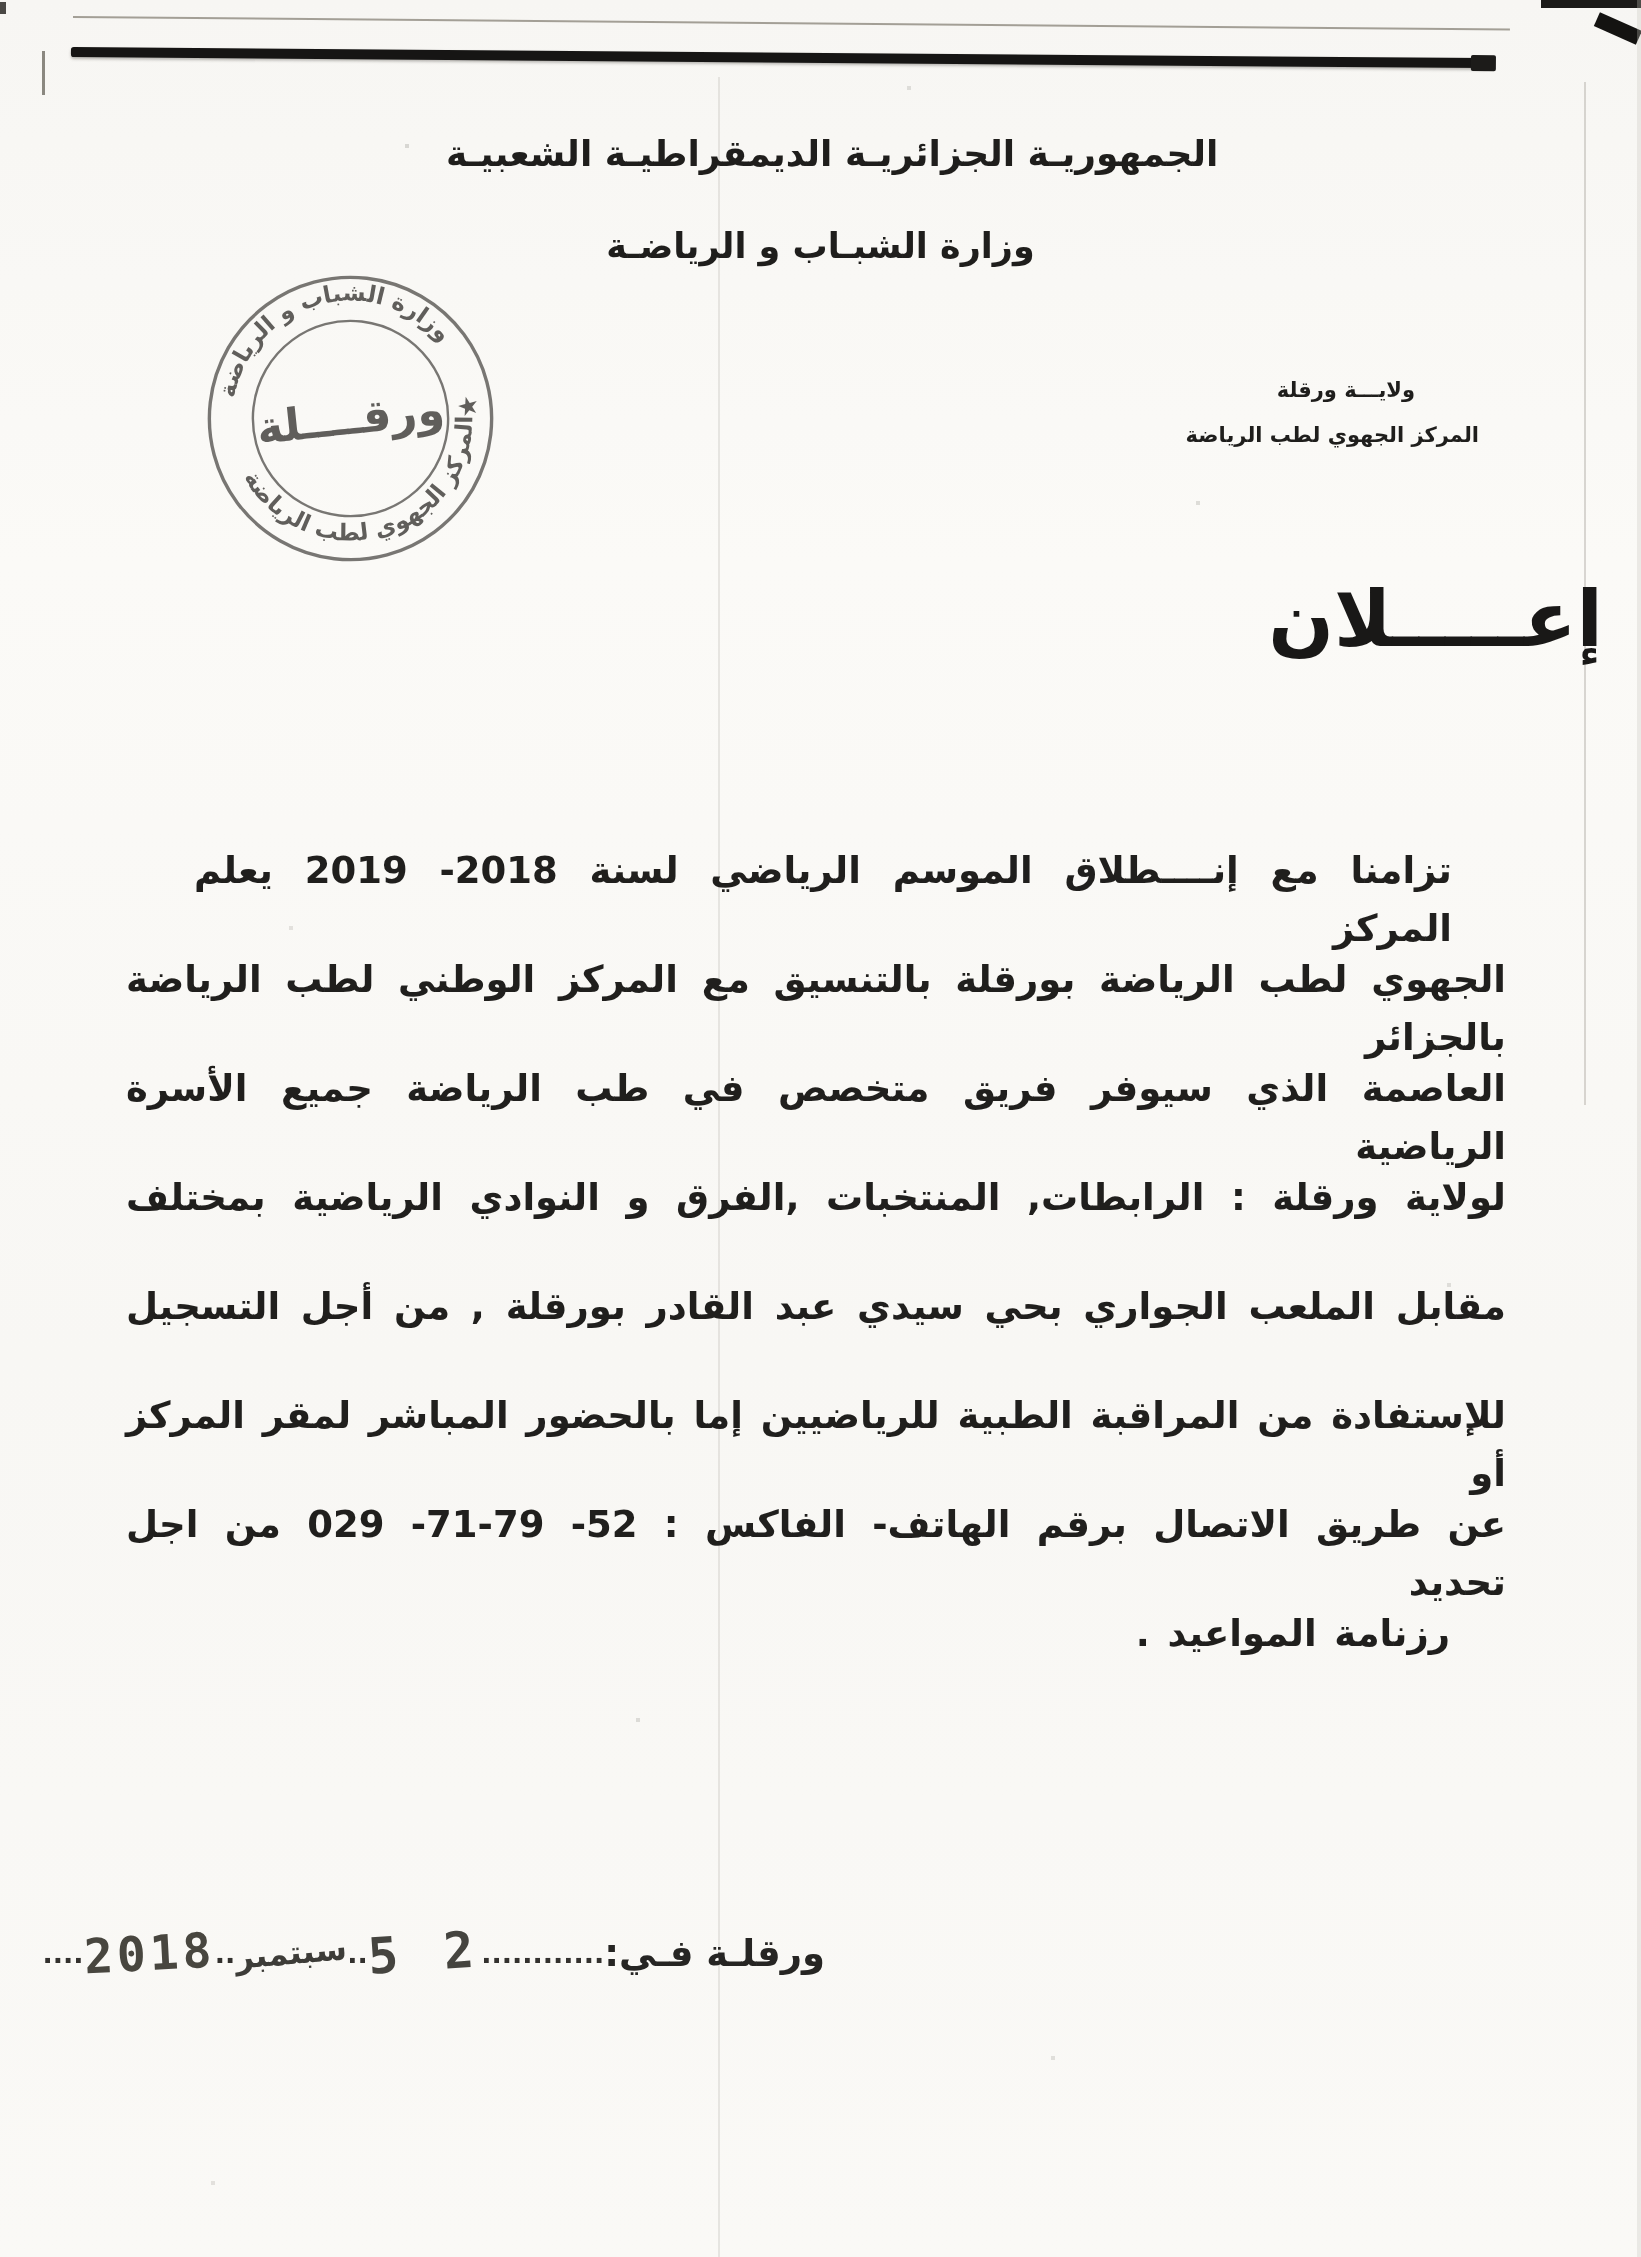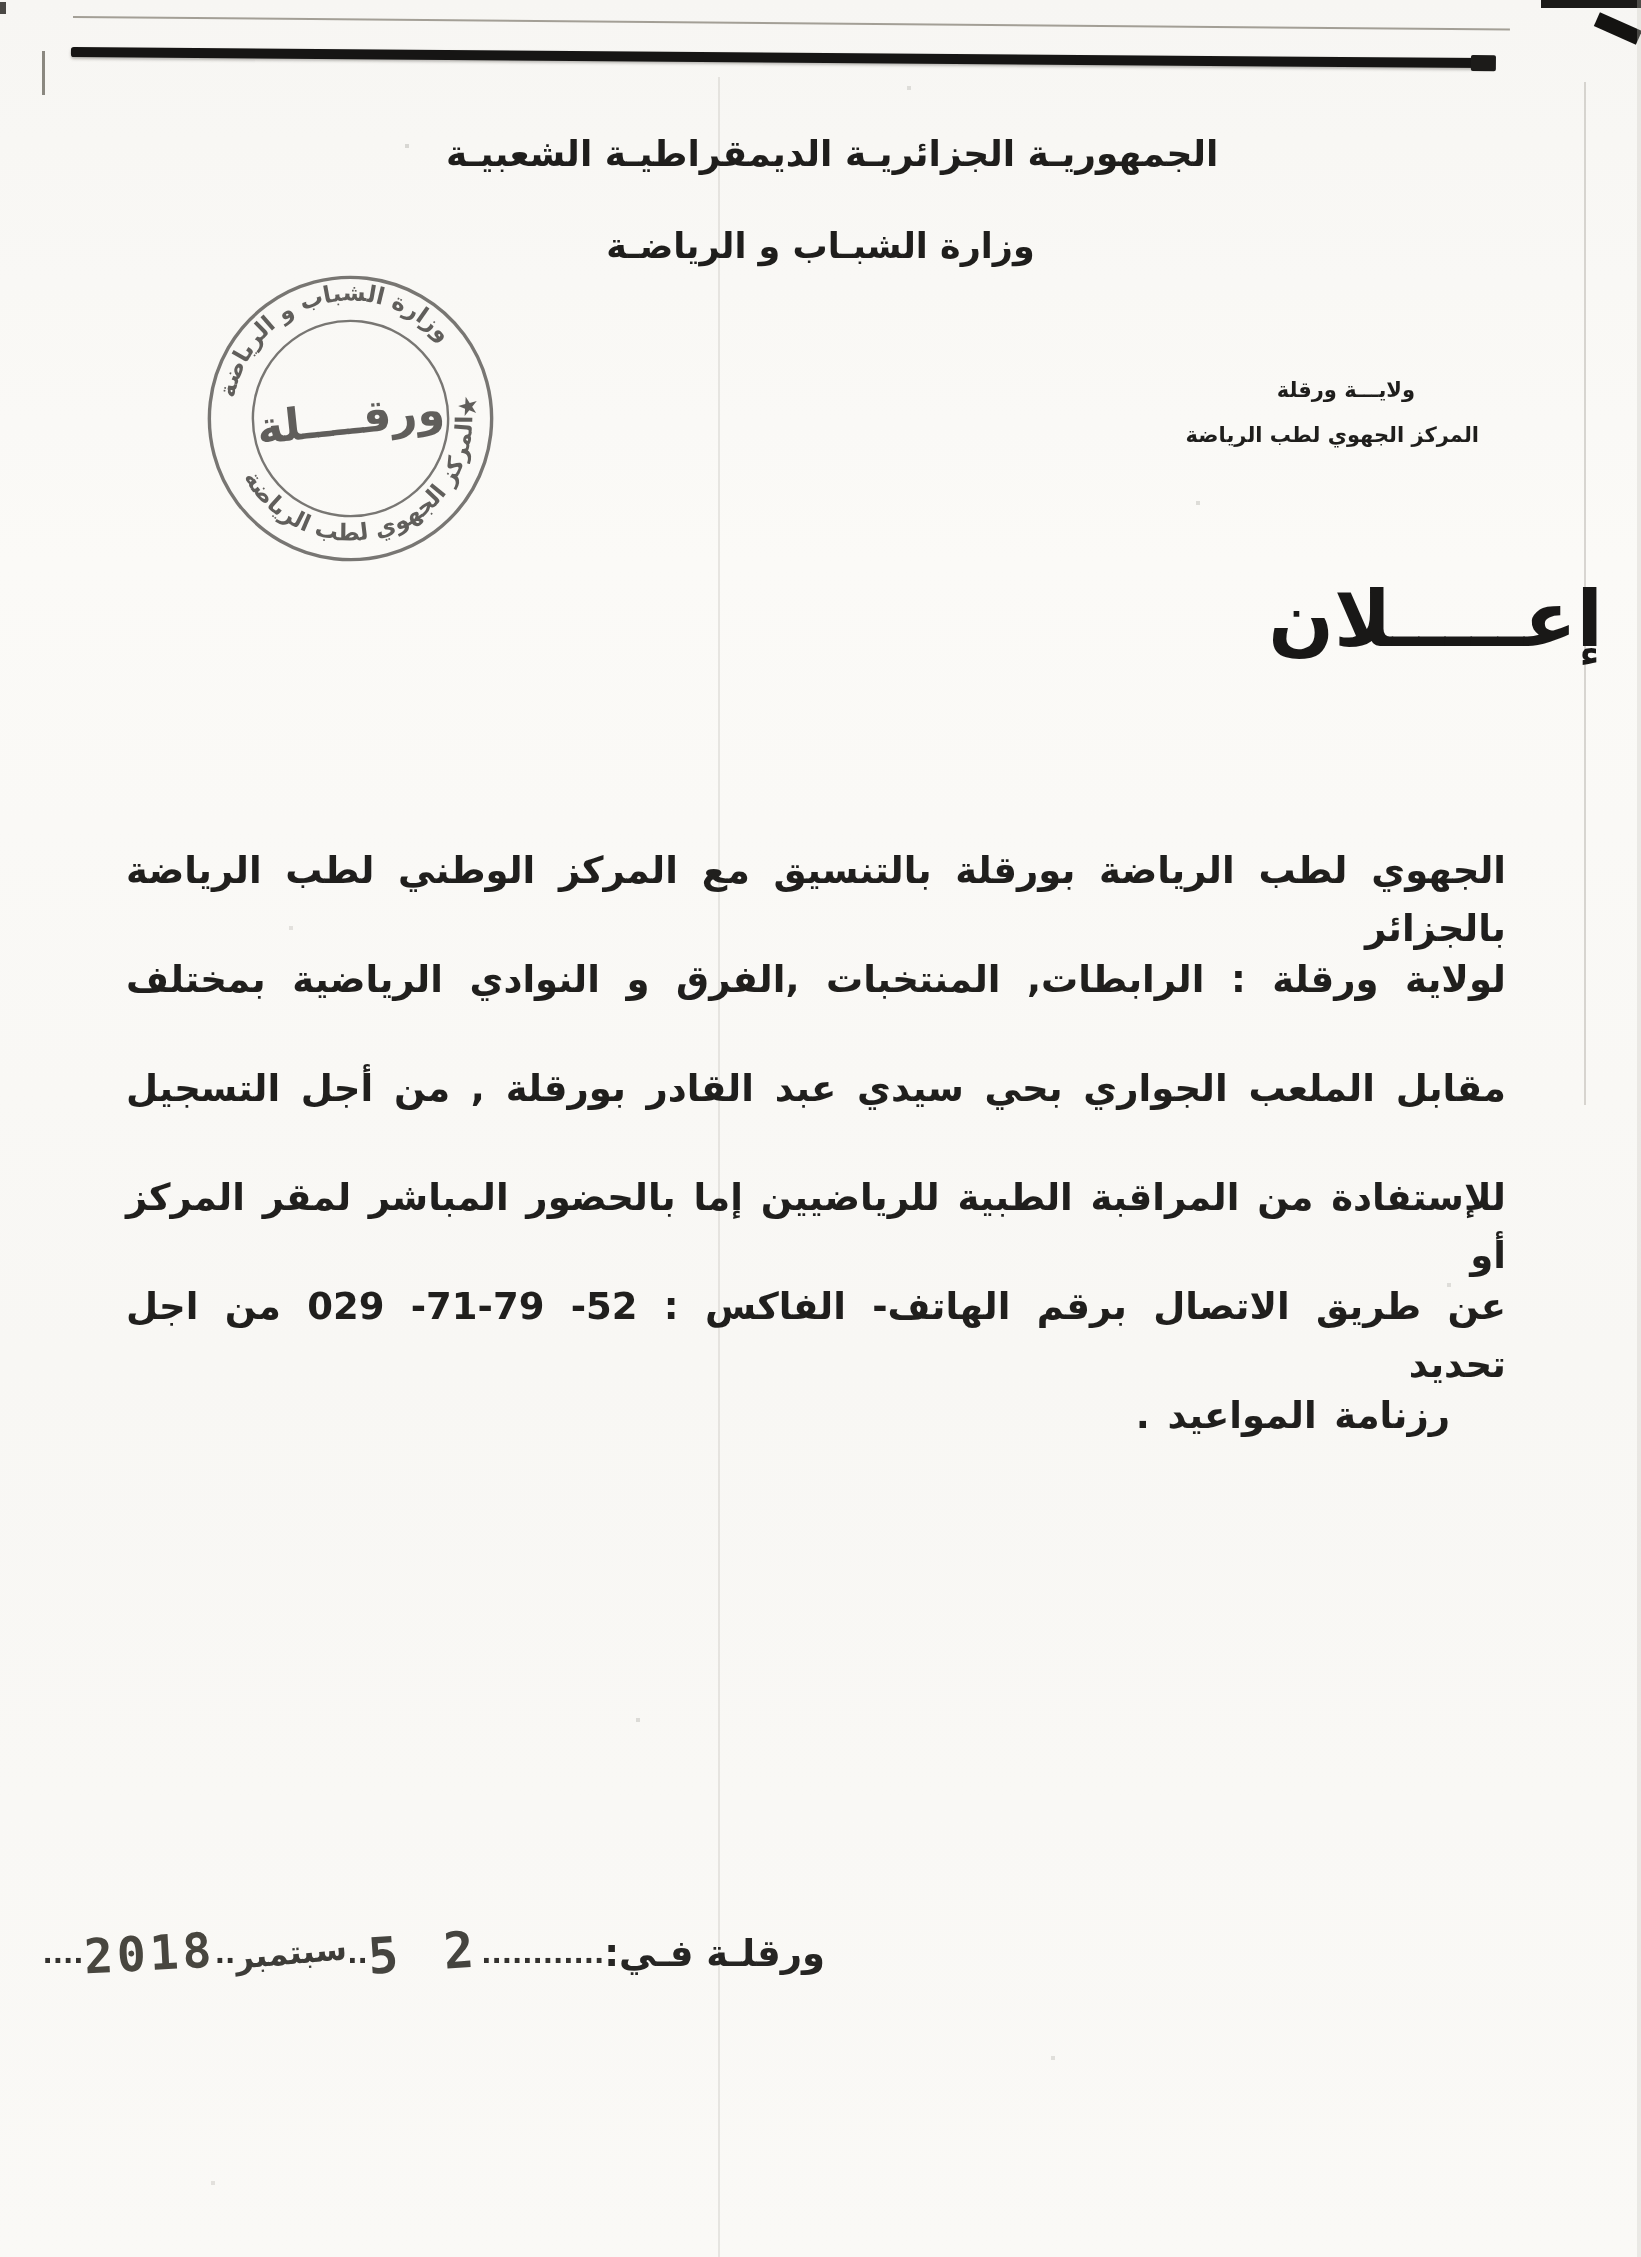--- a/index.html
+++ b/index.html
@@ -87,21 +87,23 @@
   </svg>
 
   <div class="office">
     <div class="office-l1">ولايـــة ورقلة</div>
     <div class="office-l2">المركز الجهوي لطب الرياضة</div>
   </div>
 
   <div class="title">إعـــــلان</div>
 
   <div class="body-text">
+    <div class="body-line first">تزامنا مع  إنــــطلاق الموسم الرياضي لسنة 2018- 2019 يعلم المركز</div>
     <div class="body-line">الجهوي لطب الرياضة بورقلة بالتنسيق مع المركز الوطني لطب الرياضة بالجزائر</div>
+    <div class="body-line">العاصمة الذي سيوفر فريق متخصص في طب الرياضة جميع الأسرة الرياضية</div>
     <div class="body-line">لولاية ورقلة : الرابطات, المنتخبات ,الفرق و النوادي الرياضية بمختلف</div>
     <div class="body-line">مقابل الملعب الجواري بحي سيدي عبد القادر بورقلة , من أجل التسجيل</div>
     <div class="body-line">للإستفادة من المراقبة الطبية للرياضيين إما بالحضور المباشر لمقر المركز أو</div>
     <div class="body-line">عن طريق الاتصال برقم  الهاتف- الفاكس : 52- 79-71- 029  من اجل  تحديد</div>
     <div class="body-line last">رزنامة المواعيد .</div>
   </div>
 
   <div class="dateline">
     <span class="dl-label">ورقلـة فـي:</span><span class="dl-dots">............</span><span class="dl-day">2 5</span><span class="dl-dots">..</span><span class="dl-month">سبتمبر</span><span class="dl-dots">..</span><span class="dl-year">2018</span><span class="dl-dots">....</span>
   </div>

